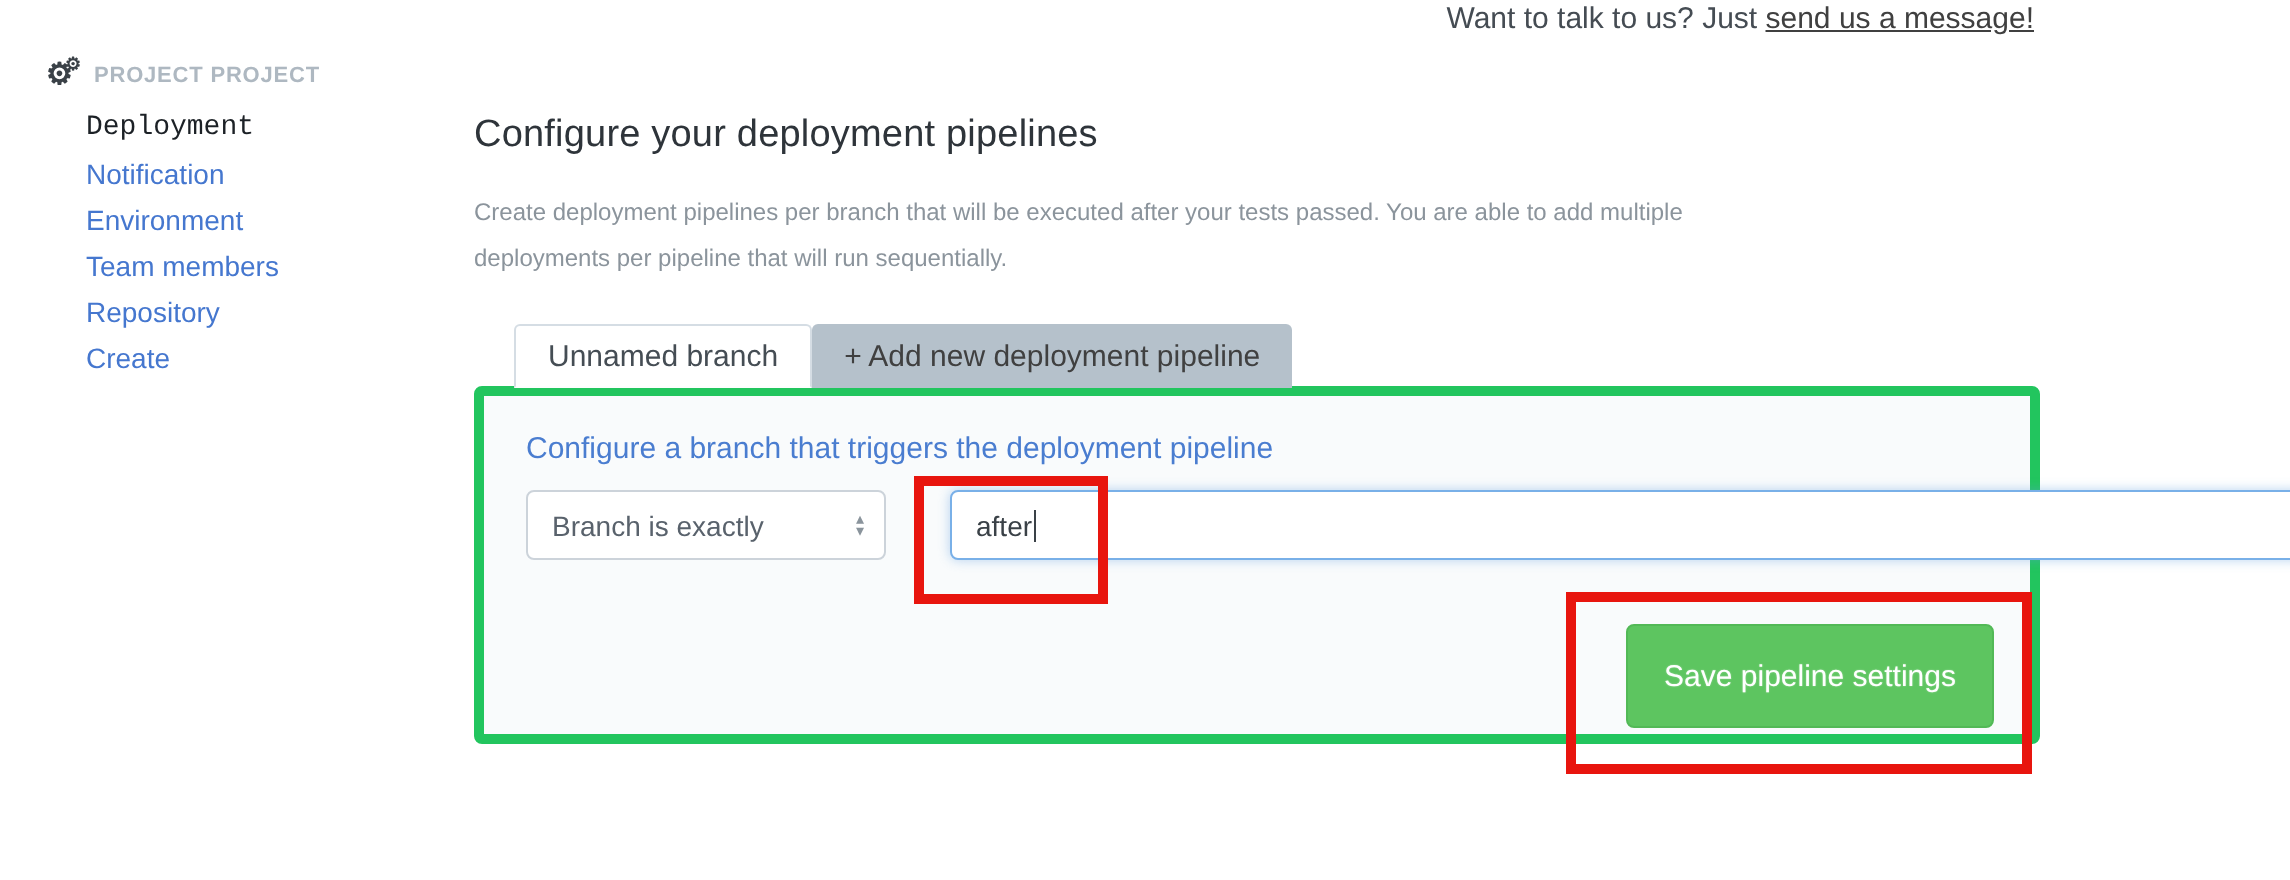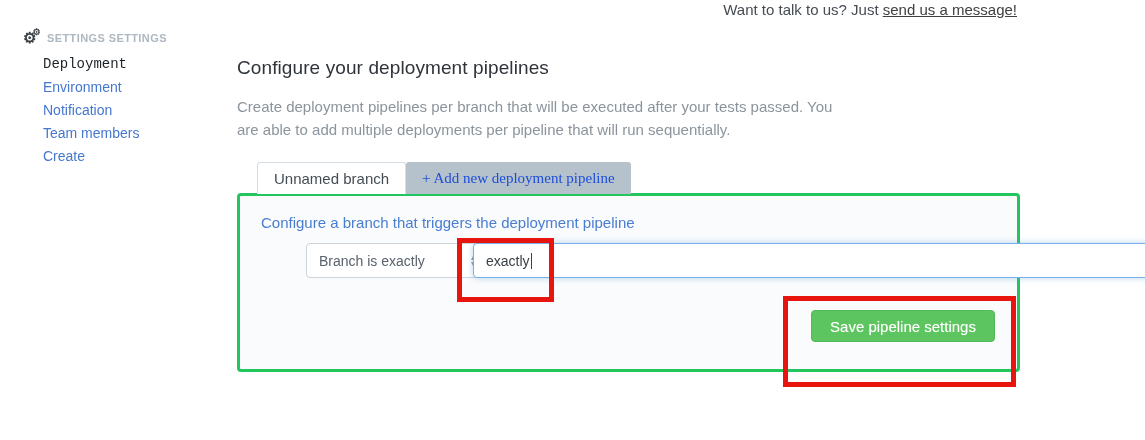--- a/index.html
+++ b/index.html
@@ -41,66 +41,65 @@
   .sidebar li.active { color: #1c2126; cursor: default; font-family: Liberation Mono, monospace; }
 
   
   .main { position: absolute; left: 237px; top: 57px; width: 783px; }
   .page-title {
     font-size: 19px; font-weight: 500; color: #2e343a;
     letter-spacing: 0.1px;
   }
   .page-desc {
     margin-top: 16px; width: 620px;
-    font-size: 15px; line-height: 23px; color: #8b949c;
+    font-size: 12px; line-height: 23px; color: #8b949c;
   }
 
   
   .tabs {
     margin-top: 21px; padding-left: 20px;
     display: flex; position: relative; z-index: 2;
     margin-bottom: -1px; height: 32px;
   }
   .tab {
     font-size: 15px; padding: 0 16px;
     display: flex; align-items: center;
     cursor: pointer;
     border-top-left-radius: 3px; border-top-right-radius: 3px; text-align: right;
   }
   .tab.active {
     background: #ffffff;
     border: 1px solid #d5dde4; border-bottom: 1px solid #fdfefe;
     color: #454d54;
   }
   .tab.inactive {
-    background: #b5c1cb; color: #1d4ed8; font-family: Liberation Serif, serif;
+    background: #b5c1cb; color: #404040;
   }
 
   
   .panel {
     position: relative;
     width: 783px; height: 179px;
     background: #f9fbfc;
-    border: 3px solid #22c55e;
+    border: 5px solid #22c55e;
     border-radius: 4px;
   }
   .panel-title {
     position: absolute; left: 21px; top: 18px;
     font-size: 15px; color: #4a7dd0;
   }
   .branch-select {
     position: absolute; left: 21px; top: 47px;
     width: 180px; height: 35px;
     background: #ffffff;
     border: 1px solid #ccd3da; border-radius: 4px;
     display: flex; align-items: center;
     padding: 0 12px;
     font-size: 14px; color: #59626c;
     cursor: pointer;
-    margin-left: 45px;
   }
   .select-caret {
     position: absolute; right: 10px; top: 50%;
     transform: translateY(-50%);
     display: flex; flex-direction: column; align-items: center;
     color: #8a949c; font-size: 8px; line-height: 6px;
   }
   .branch-input {
     position: absolute; left: 233px; top: 47px;
     width: 754px; height: 35px;
@@ -111,21 +110,21 @@
     padding: 0 12px;
     font-size: 14px; color: #3a4147;
     cursor: text;
   }
   .text-cursor {
     display: inline-block; width: 1px; height: 16px;
     background: #3a4147; margin-left: 1px;
   }
   .save-btn {
     position: absolute; left: 571px; top: 114px;
-    width: 184px; height: 32px;
+    width: 184px; height: 52px;
     background: #5dc560;
     border: 1px solid #52b956; border-radius: 4px;
     color: #ffffff; font-size: 15px; font-weight: 500;
     display: flex; align-items: center; justify-content: center;
     cursor: pointer;
     text-shadow: 0 0 1px rgba(255,255,255,0.4);
   }
 
   
   .annotation { position: absolute; z-index: 10; pointer-events: none; }
@@ -138,27 +137,28 @@
 <div class="topbar">
   <span>Want to talk to us? Just </span><a>send us a message!</a>
 </div>
 
 <div class="sidebar">
   <div class="sidebar-header">
     <span class="gear-wrap">
       <span class="gear-big">⚙</span>
       <span class="gear-small">⚙</span>
     </span>
-    <span>SETTINGS SETTINGS</span>
+    <span>PROJECT PROJECT</span>
   </div>
   <ul>
     <li class="active">Deployment</li>
+    <li>Notification</li>
     <li>Environment</li>
-    <li>Notification</li>
     <li>Team members</li>
+    <li>Repository</li>
     <li>Create</li>
   </ul>
 </div>
 
 <div class="main">
   <h1 class="page-title">Configure your deployment pipelines</h1>
   <p class="page-desc">Create deployment pipelines per branch that will be executed after your tests passed. You are able to add multiple deployments per pipeline that will run sequentially.</p>
 
   <div class="tabs">
     <div class="tab active">Unnamed branch</div>
@@ -170,21 +170,21 @@
 
     <div class="branch-select">
       <span>Branch is exactly</span>
       <span class="select-caret">
         <span>▴</span>
         <span>▾</span>
       </span>
     </div>
 
     <div class="branch-input">
-      <span>exactly</span>
+      <span>after</span>
       <span class="text-cursor"></span>
     </div>
 
     <div class="save-btn">Save pipeline settings</div>
   </div>
 </div>
 
 <svg class="annotation annotation-1" width="97" height="64" viewBox="0 0 97 64">
   <rect x="2.5" y="2.5" width="92" height="59" fill="none" stroke="#e8150e" stroke-width="5"></rect>
 </svg>

